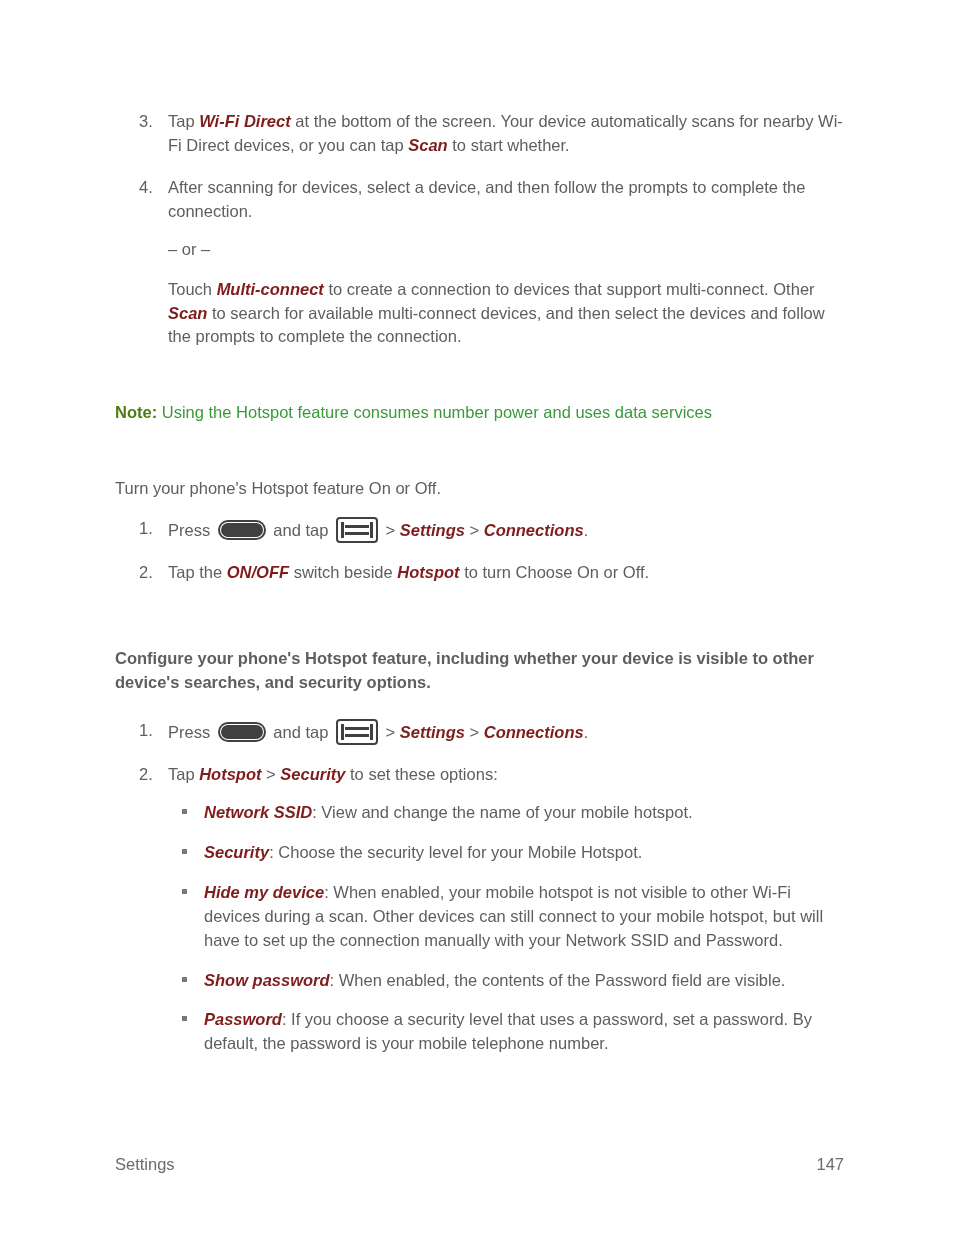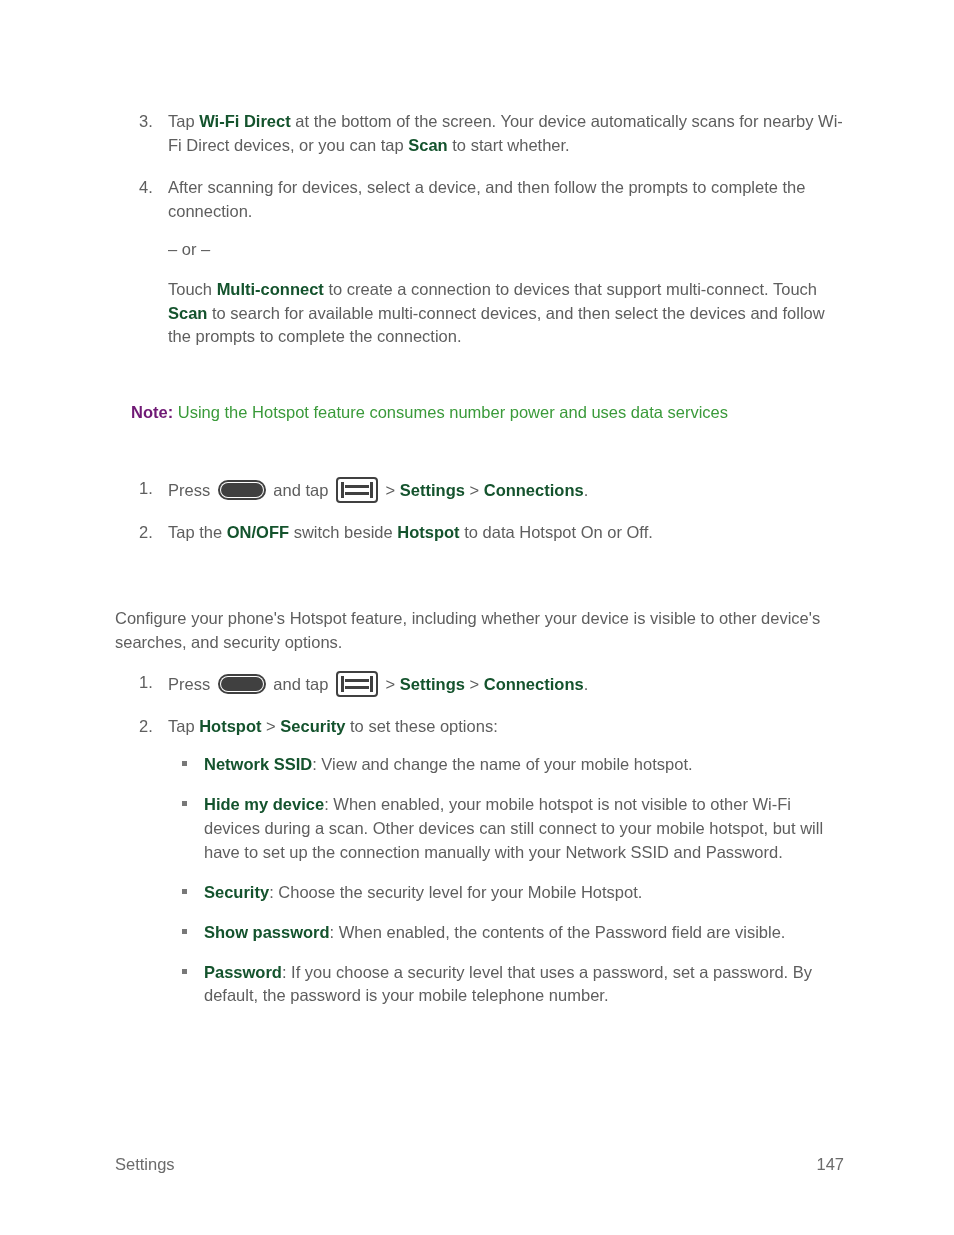--- a/index.html
+++ b/index.html
@@ -47,33 +47,33 @@
   }
   ul.sq > li::before {
     content: "";
     position: absolute;
     left: 14px;
     top: 8px;
     width: 5px;
     height: 5px;
     background: #787878;
   }
-  .b { font-weight: bold; color:#14532d; }
+  .b { font-weight: bold; color:#7f1d1d;font-style:italic; }
   .sub { 
     margin-top: 14px; 
     margin-bottom: 16px;
   }
   .intro {
     margin: 26px 0 18px 0;
   }
   .note {
     color: #3a9a3a;
     margin: 12px 0 30px 0;
   }
-  .note .lbl { font-weight: bold; color:#701a75;margin-left:16px; }
+  .note .lbl { font-weight: bold; color:#4d7c0f; }
   .foot {
     display:flex;
     justify-content:space-between;
     position:absolute;
     left:115px; right:110px; bottom:58px;
     color:#6b6b6b;
   }
   
   .ikey {
     display:inline-block;
@@ -136,63 +136,64 @@
 
   <ol class="numbered">
     <li>
       <span class="num">3.</span>
       <span><span>Tap </span><span class="b">Wi-Fi Direct</span><span> at the bottom of the screen. Your device automatically scans for nearby Wi-Fi Direct devices, or you can tap </span><span class="b">Scan</span><span> to start whether.</span></span>
     </li>
     <li>
       <span class="num">4.</span>
       <div>After scanning for devices, select a device, and then follow the prompts to complete the connection.</div>
       <div class="sub">– or –</div>
-      <div><span>Touch </span><span class="b">Multi-connect</span><span> to create a connection to devices that support multi-connect. Touch </span><span class="b">Scan</span><span> to search for available multi-connect devices, and then select the devices and follow the prompts to complete the connection.</span></div>
+      <div><span>Touch </span><span class="b">Multi-connect</span><span> to create a connection to devices that support multi-connect. Other </span><span class="b">Scan</span><span> to search for available multi-connect devices, and then select the devices and follow the prompts to complete the connection.</span></div>
     </li>
   </ol>
 
   <div class="gap22"></div>
 
 
   <div class="note">
     <span class="lbl">Note:</span><span> Using the Hotspot feature consumes number power and uses data services</span>
   </div>
 
   <div class="gap22"></div>
 
+  <div style="margin-bottom:16px;">Turn your phone's Hotspot feature On or Off.</div>
 
   <ol class="numbered">
     <li>
       <span class="num">1.</span>
       <span>Press </span><span class="ikey"><span class="edge"></span><span class="fill"></span></span><span> and tap </span><span class="imenu"><span class="bars"></span><span class="bars2"></span></span><span> &gt; </span><span class="b">Settings</span><span> &gt; </span><span class="b">Connections</span><span>.</span>
     </li>
     <li>
       <span class="num">2.</span>
-      <span>Tap the </span><span class="b">ON/OFF</span><span> switch beside </span><span class="b">Hotspot</span><span> to data Hotspot On or Off.</span>
+      <span>Tap the </span><span class="b">ON/OFF</span><span> switch beside </span><span class="b">Hotspot</span><span> to turn Choose On or Off.</span>
     </li>
   </ol>
 
   <div class="gap22"></div>
   <div class="gap22"></div>
 
-  <div style="margin-bottom:16px;">Configure your phone's Hotspot feature, including whether your device is visible to other device's searches, and security options.</div>
+  <div style="margin-bottom:24px;font-weight:bold;">Configure your phone's Hotspot feature, including whether your device is visible to other device's searches, and security options.</div>
 
   <ol class="numbered">
     <li>
       <span class="num">1.</span>
       <span>Press </span><span class="ikey"><span class="edge"></span><span class="fill"></span></span><span> and tap </span><span class="imenu"><span class="bars"></span><span class="bars2"></span></span><span> &gt; </span><span class="b">Settings</span><span> &gt; </span><span class="b">Connections</span><span>.</span>
     </li>
     <li>
       <span class="num">2.</span>
       <span>Tap </span><span class="b">Hotspot</span><span> &gt; </span><span class="b">Security</span><span> to set these options:</span>
 
       <ul class="sq">
         <li><span class="b">Network SSID</span><span>: View and change the name of your mobile hotspot.</span></li>
+        <li><span class="b">Security</span><span>: Choose the security level for your Mobile Hotspot.</span></li>
         <li><span class="b">Hide my device</span><span>: When enabled, your mobile hotspot is not visible to other Wi-Fi devices during a scan. Other devices can still connect to your mobile hotspot, but will have to set up the connection manually with your Network SSID and Password.</span></li>
-        <li><span class="b">Security</span><span>: Choose the security level for your Mobile Hotspot.</span></li>
         <li><span class="b">Show password</span><span>: When enabled, the contents of the Password field are visible.</span></li>
         <li><span class="b">Password</span><span>: If you choose a security level that uses a password, set a password. By default, the password is your mobile telephone number.</span></li>
       </ul>
     </li>
   </ol>
 
   <div class="foot">
     <span>Settings</span>
     <span>147</span>
   </div>

